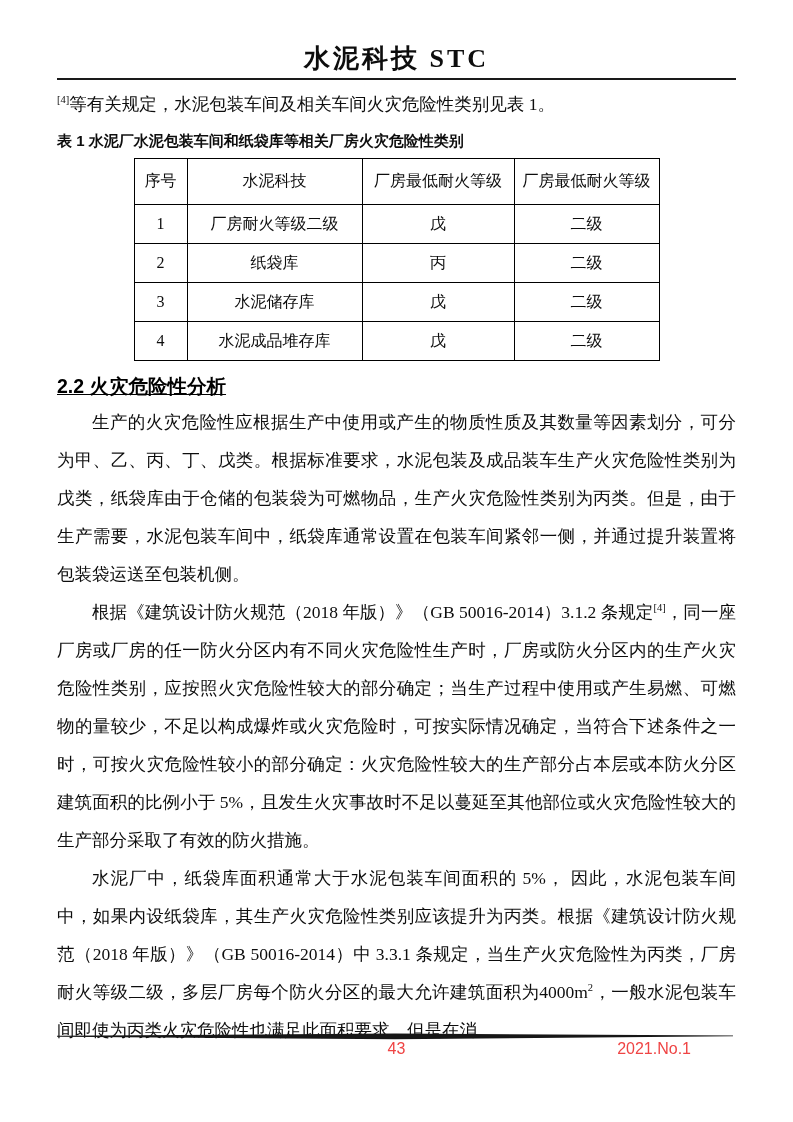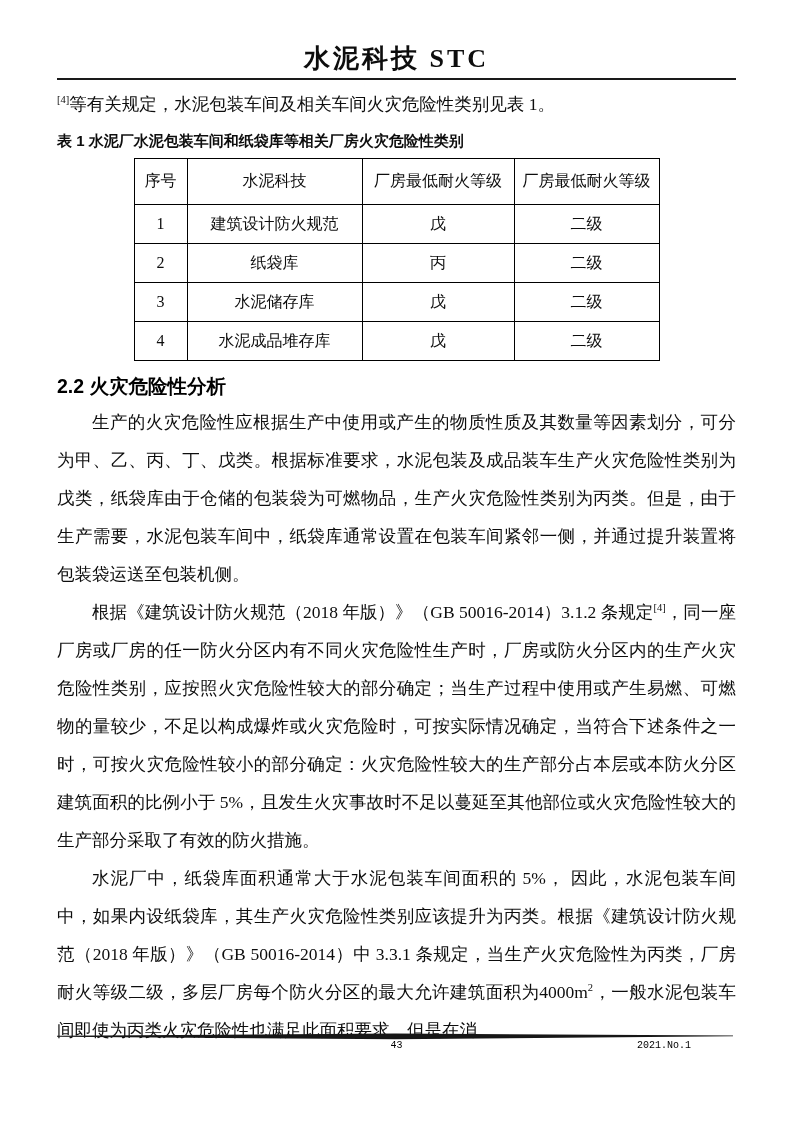--- a/index.html
+++ b/index.html
@@ -65,42 +65,43 @@
   }
   .hazard-table th { height:45px; }
   .hazard-table td { height:38px; }
   .section-heading {
     margin:13px 57px 0;
     font-family:"Liberation Sans","DejaVu Sans",sans-serif;
     font-weight:bold;
     font-size:19.5px;
     line-height:24px;
     color:#000;
+    text-decoration:underline;
   }
   .para {
     margin:0 57px;
     font-size:17.5px;
     line-height:38px;
     text-align:justify;
     text-indent:2em;
   }
   .para.first { margin-top:5px; }
   
   .footer-rule {
     position:absolute;
     left:57px; top:1033px;
     width:676px; height:7px;
   }
   .footer-row {
     position:absolute;
     left:57px; right:57px; top:1040px;
     height:16px;
-    font-family:Liberation Mono, monospace;
-    font-size:10px;
-    color:#000000;
+    font-family:Liberation Sans, sans-serif;
+    font-size:16px;
+    color:#ef4444;
   }
   .page-number {
     position:absolute;
     left:0; right:0;
     text-align:center;
   }
   .issue-number {
     position:absolute;
     right:45px;
     top:0;
@@ -130,21 +131,21 @@
       <tr>
         <th>序号</th>
         <th>水泥科技</th>
         <th>厂房最低耐火等级</th>
         <th>厂房最低耐火等级</th>
       </tr>
     </thead>
     <tbody>
       <tr>
         <td>1</td>
-        <td>建筑设计防火规范</td>
+        <td>厂房耐火等级二级</td>
         <td>戊</td>
         <td>二级</td>
       </tr>
       <tr>
         <td>2</td>
         <td>纸袋库</td>
         <td>丙</td>
         <td>二级</td>
       </tr>
       <tr>

